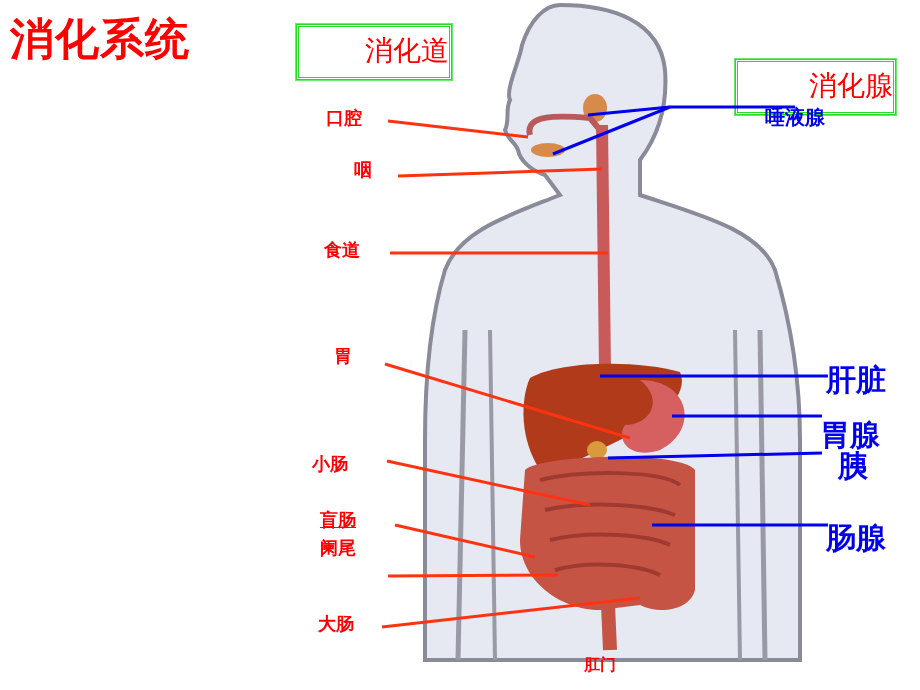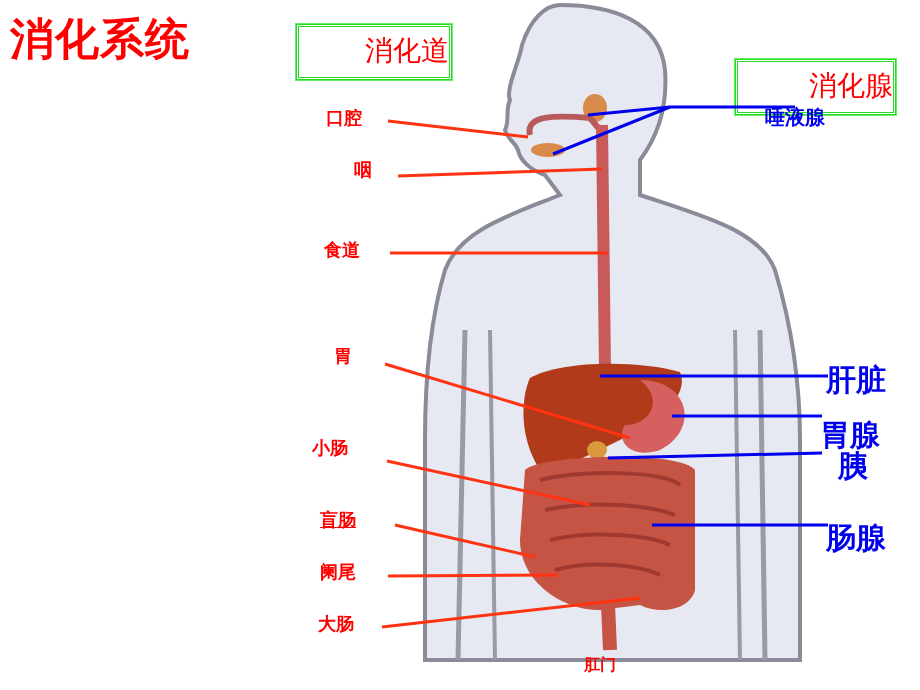--- a/index.html
+++ b/index.html
@@ -65,23 +65,23 @@
     <line x1="672" y1="416" x2="822" y2="416"></line>
     <line x1="608" y1="458" x2="822" y2="453"></line>
     <line x1="652" y1="525" x2="828" y2="525"></line>
   </g>
 </svg>
 
 <div class="lbl-red" style="left:326px; top:106px;">口腔</div>
 <div class="lbl-red" style="left:354px; top:158px;">咽</div>
 <div class="lbl-red" style="left:324px; top:238px;">食道</div>
 <div class="lbl-red" style="left:334px; top:344px;">胃</div>
-<div class="lbl-red" style="left:312px; top:436px;">小肠</div>
+<div class="lbl-red" style="left:312px; top:452px;">小肠</div>
 <div class="lbl-red" style="left:320px; top:508px;text-decoration:underline;">盲肠</div>
-<div class="lbl-red" style="left:320px; top:560px;">阑尾</div>
+<div class="lbl-red" style="left:320px; top:536px;">阑尾</div>
 <div class="lbl-red" style="left:318px; top:612px;font-family:Liberation Serif, serif;">大肠</div>
 <div class="lbl-anus" style="left:584px; top:655px;">肛门</div>
 
 <div class="lbl-blue" style="left:765px; top:104px; font-size:20px;">唾液腺</div>
 <div class="lbl-blue" style="left:826px; top:360px;font-family:Liberation Mono, monospace;">肝脏</div>
 <div class="lbl-blue" style="left:820px; top:394px;margin-top:21px;">胃腺</div>
 <div class="lbl-blue" style="left:838px; top:446px;">胰</div>
 <div class="lbl-blue" style="left:826px; top:518px;">肠腺</div>
 
 </body></html>

